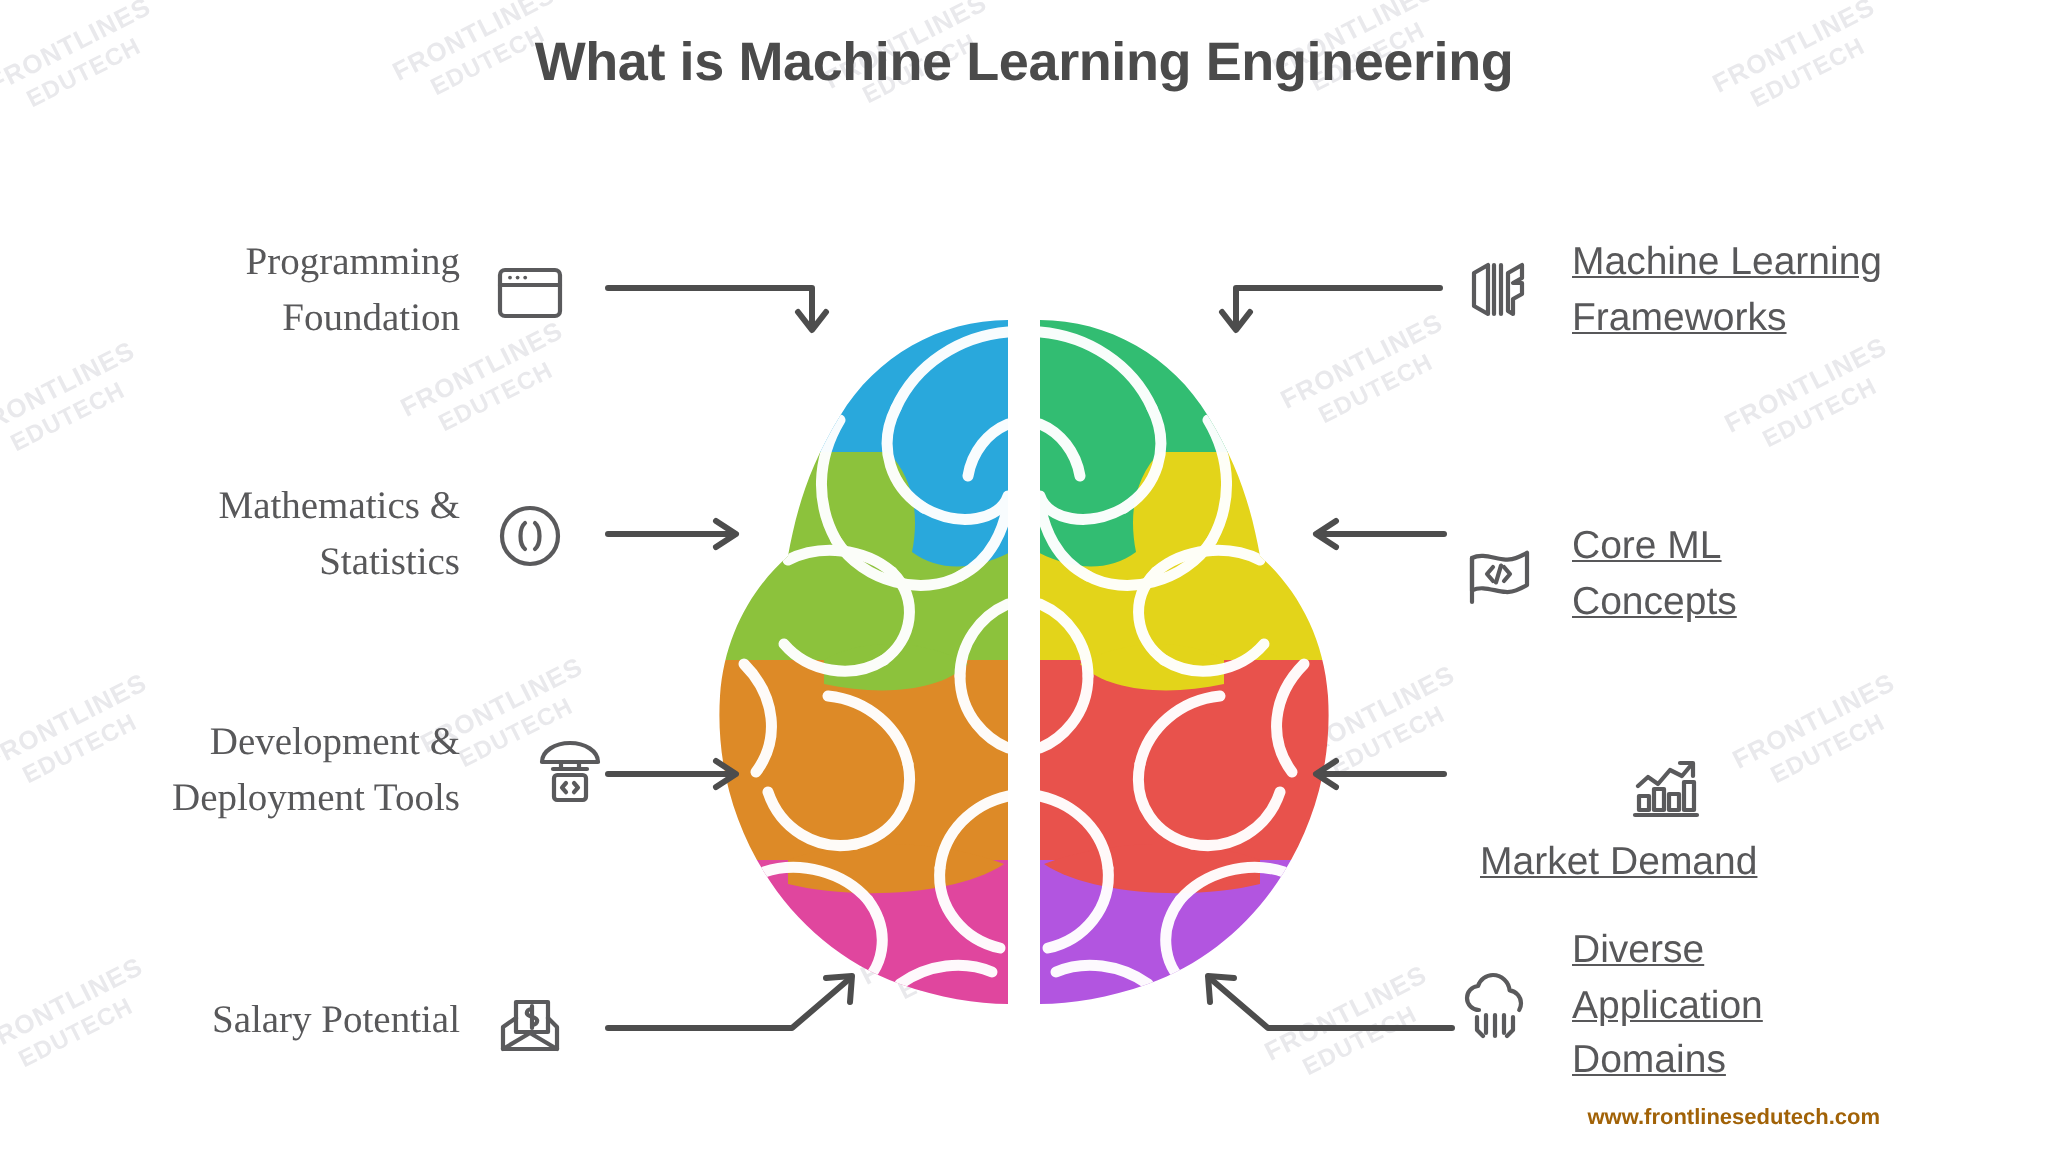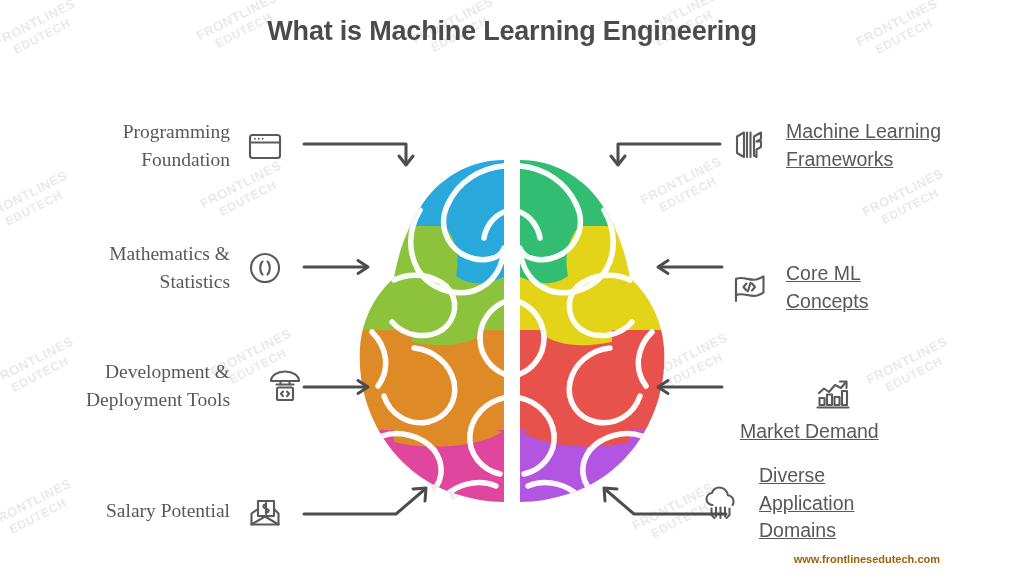--- a/index.html
+++ b/index.html
@@ -439,21 +439,21 @@
     </div>
     <div class="label label-right">Market Demand</div>
   </div>
   <div class="arrow" style="left:646px; top:375px;">
     <svg viewBox="0 0 80 24" width="80" height="24" fill="none" stroke="currentColor" stroke-width="3" stroke-linecap="round" stroke-linejoin="round">
       <path d="M76 12 L14 12"></path>
       <path d="M22 5.5 L12 12 L22 18.5"></path>
     </svg>
   </div>
 
-  <div class="item item-right" style="left:699px; top:462px;justify-content:space-between;">
+  <div class="item item-right" style="left:726px; top:462px;justify-content:space-between;">
     <div class="icon">
       <svg viewBox="0 0 44 44" width="44" height="44" fill="none" stroke="currentColor" stroke-width="2.1" stroke-linecap="round" stroke-linejoin="round">
         <path d="M12.5 23 C9.2 23, 6.5 20.3, 6.5 17 C6.5 13.9, 8.9 11.3, 12 11 C13 7.8, 16 5.5, 19.5 5.5 C23.8 5.5, 27.4 8.9, 27.8 13.2 C31 13.6, 33.5 16.3, 33.5 19.6 C33.5 21.5, 32.6 23, 32.6 23"></path>
         <path d="M11.5 26.5 L11.5 33 L14.5 36"></path>
         <path d="M16 25.5 L16 34.5"></path>
         <path d="M20.5 25.5 L20.5 36"></path>
         <path d="M25 25.5 L25 34.5"></path>
         <path d="M29.5 26.5 L29.5 33 L26.5 36"></path>
       </svg>
     </div>

